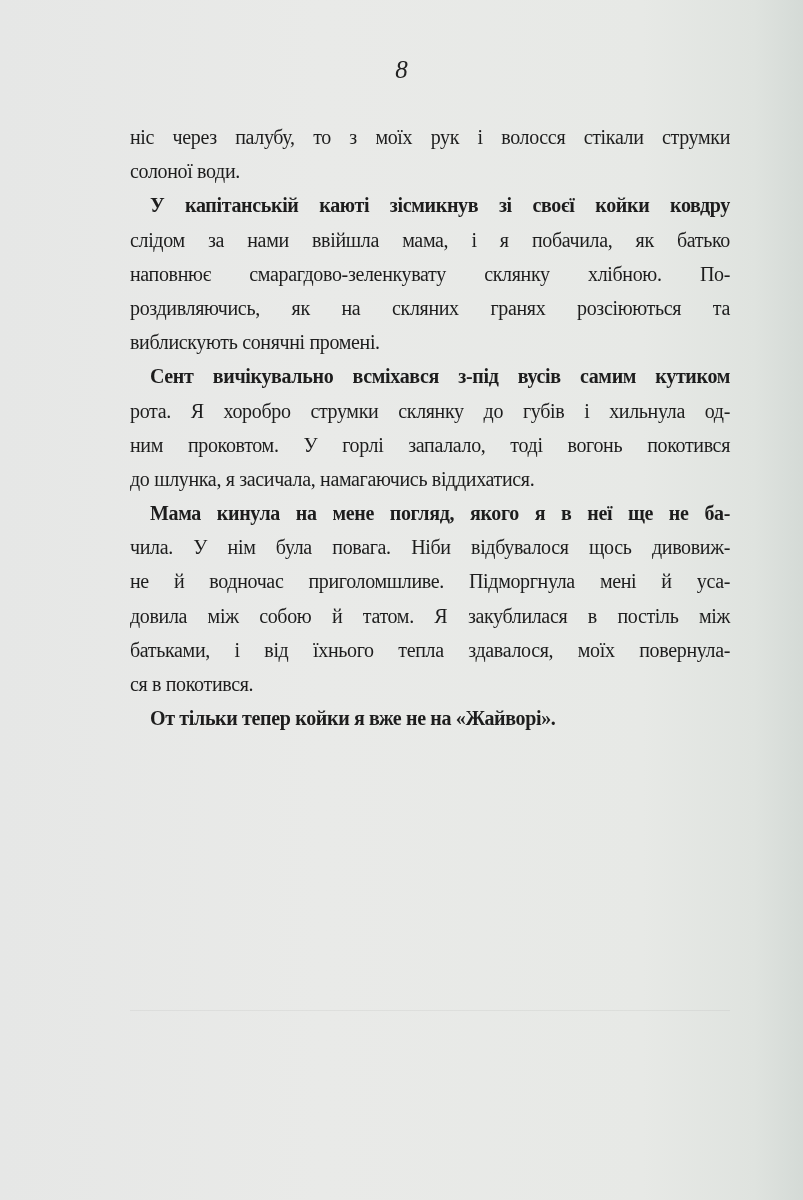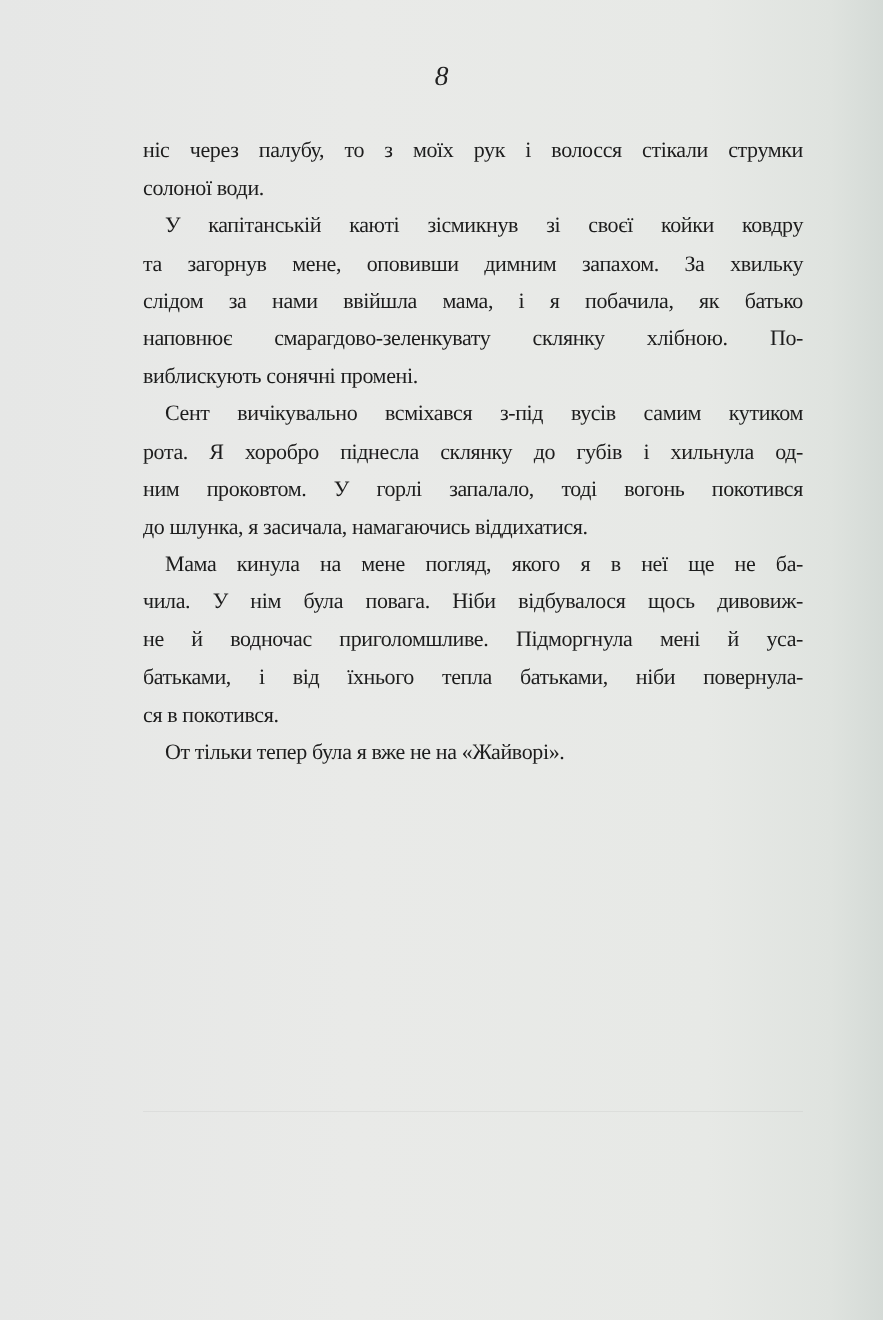--- a/index.html
+++ b/index.html
@@ -39,49 +39,51 @@
       white-space: nowrap;
       text-align: justify;
       text-align-last: justify;
       letter-spacing: -0.35px;
     }
     .line.last {
       text-align-last: left;
     }
     .line.indent {
       padding-left: 20px;
+      font-weight: bold;
     }
     .bleed-rule {
       position: absolute;
       left: 130px;
       width: 600px;
       top: 1010px;
       border-top: 1px solid rgba(80,90,85,0.07);
     }
   </style>
 </head>
 <body>
 
 <div>
   <div class="page-number">8</div>
 
   <div class="text-block" id="text-block">
       <div class="line">ніс через палубу, то з моїх рук і волосся стікали струмки</div>
       <div class="line last">солоної води.</div>
       <div class="line indent">У капітанській каюті зісмикнув зі своєї койки ковдру</div>
-      <div class="line">та загорнув мене, оповивши димним запахом. За хвильку</div>
       <div class="line">слідом за нами ввійшла мама, і я побачила, як батько</div>
       <div class="line">наповнює смарагдово-зеленкувату склянку хлібною. По-</div>
+      <div class="line">роздивляючись, як на скляних гранях розсіюються та</div>
       <div class="line last">виблискують сонячні промені.</div>
       <div class="line indent">Сент вичікувально всміхався з-під вусів самим кутиком</div>
-      <div class="line">рота. Я хоробро піднесла склянку до губів і хильнула од-</div>
+      <div class="line">рота. Я хоробро струмки склянку до губів і хильнула од-</div>
       <div class="line">ним проковтом. У горлі запалало, тоді вогонь покотився</div>
       <div class="line last">до шлунка, я засичала, намагаючись віддихатися.</div>
       <div class="line indent">Мама кинула на мене погляд, якого я в неї ще не ба-</div>
       <div class="line">чила. У нім була повага. Ніби відбувалося щось дивовиж-</div>
       <div class="line">не й водночас приголомшливе. Підморгнула мені й уса-</div>
-      <div class="line">батьками, і від їхнього тепла батьками, ніби повернула-</div>
+      <div class="line">довила між собою й татом. Я закублилася в постіль між</div>
+      <div class="line">батьками, і від їхнього тепла здавалося, моїх повернула-</div>
       <div class="line last">ся в покотився.</div>
-      <div class="line indent last">От тільки тепер була я вже не на «Жайворі».</div>
+      <div class="line indent last">От тільки тепер койки я вже не на «Жайворі».</div>
     </div>
 
   <div class="bleed-rule"></div>
 </div>
 
 </body></html>

